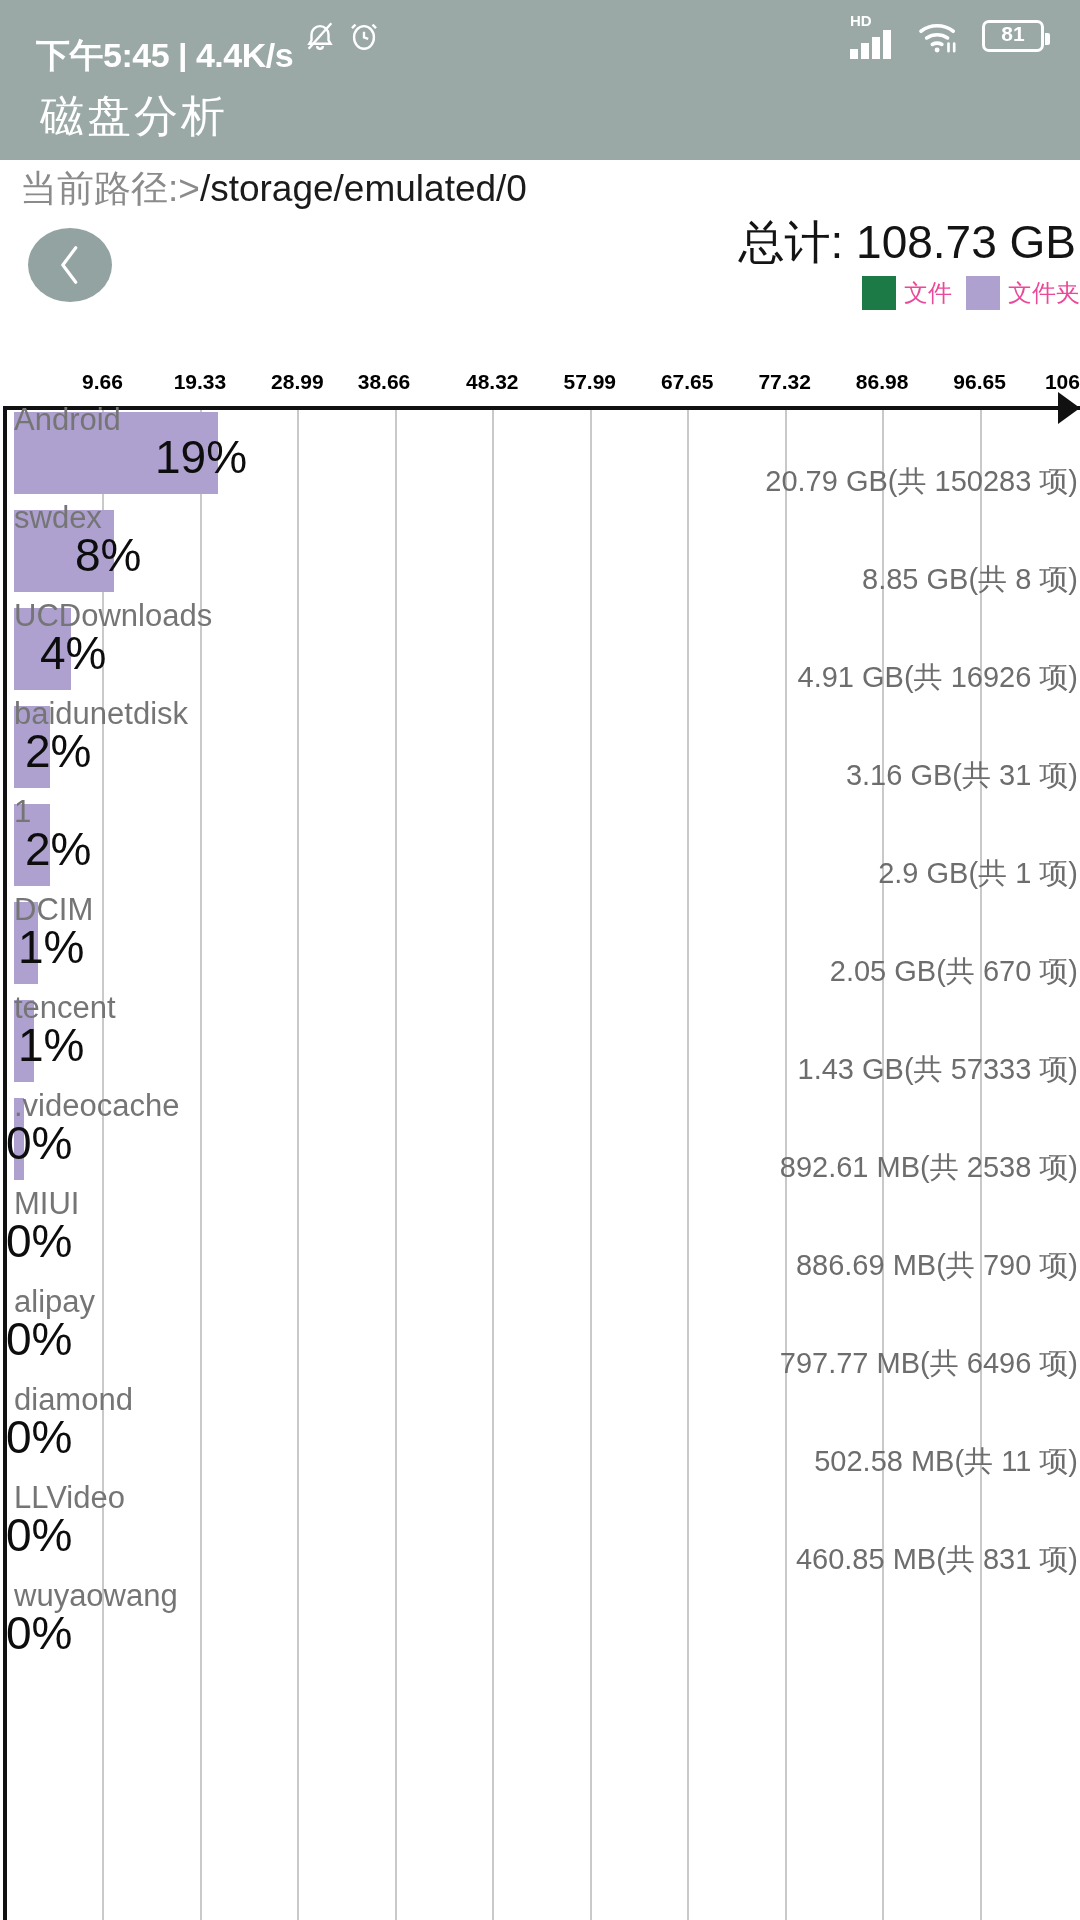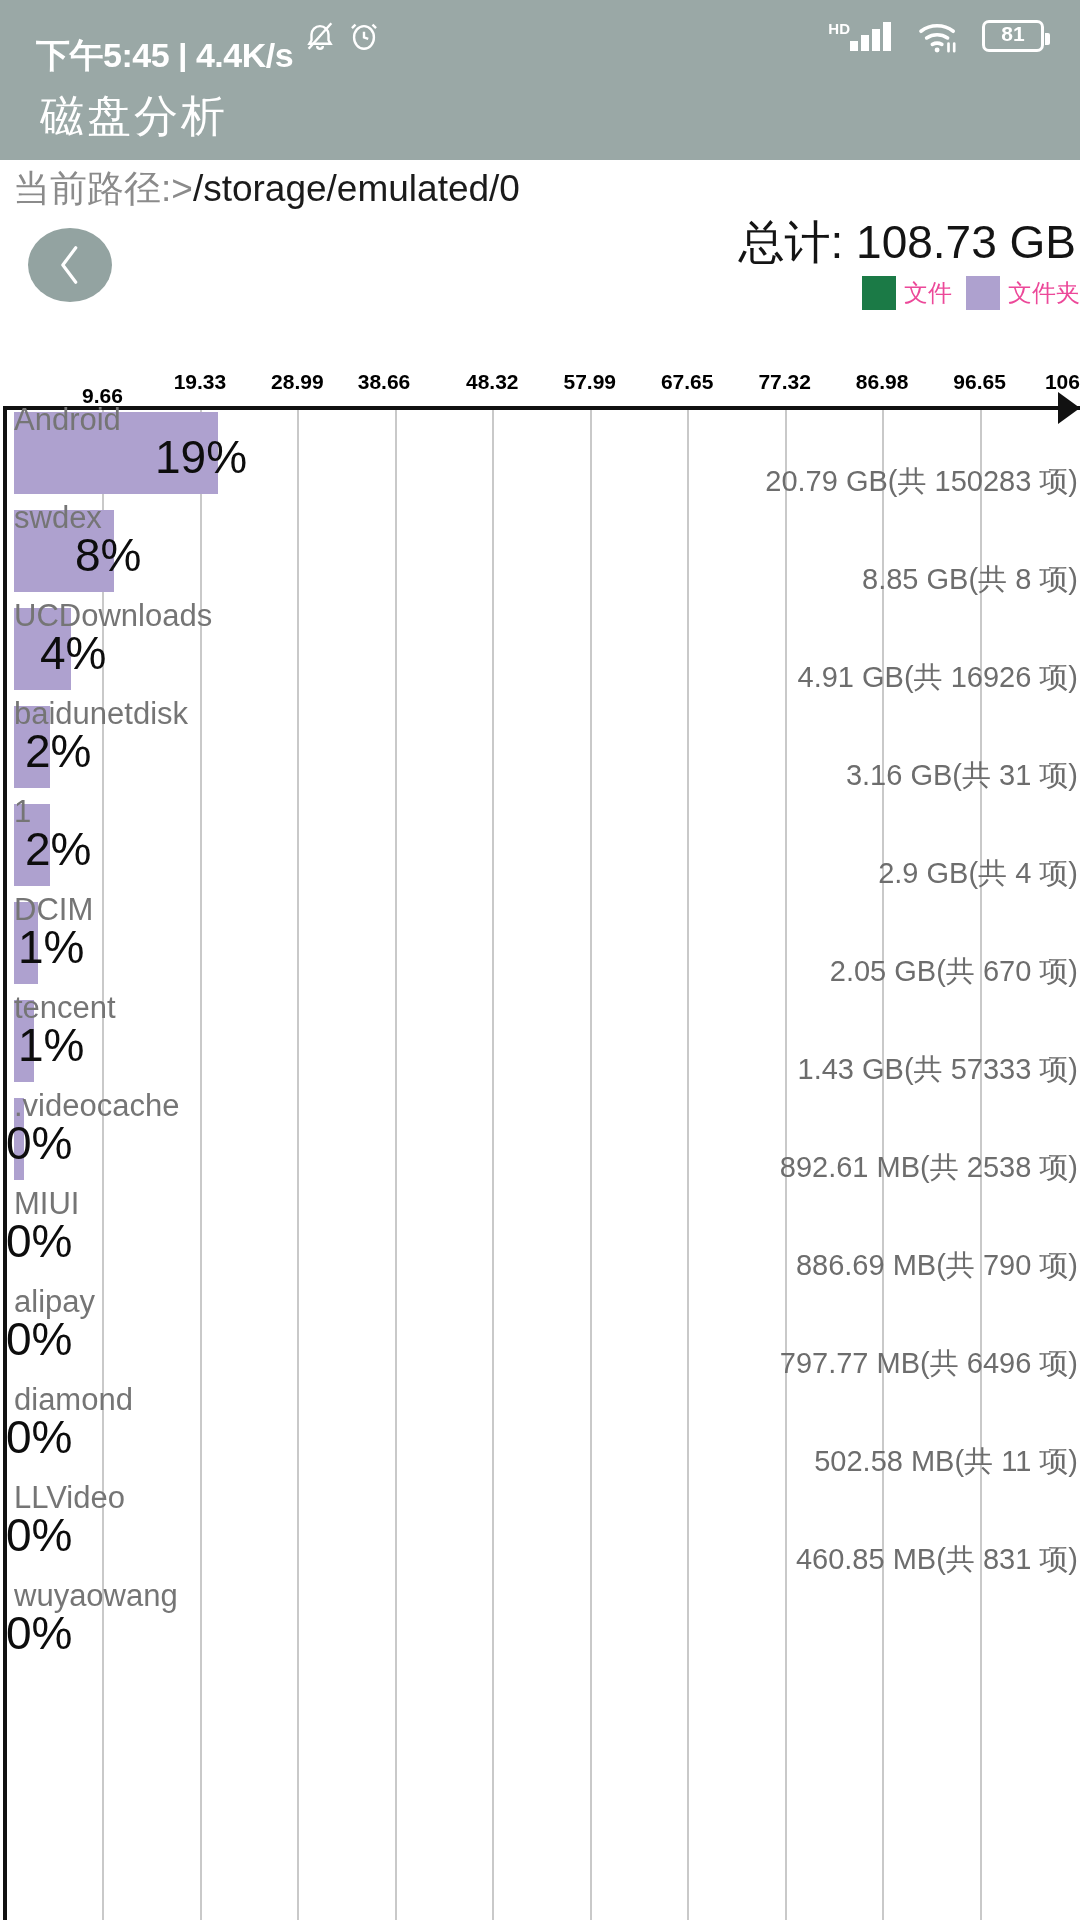--- a/index.html
+++ b/index.html
@@ -41,21 +41,21 @@
   
   .appbar{
     position:absolute; left:0; top:72px; width:1080px; height:88px;
     background:#9aa8a6; display:flex; align-items:center; padding-left:40px;
   }
   .appbar-title{ color:#ffffff; font-size:44px; letter-spacing:3px; }
 
   
   .pathrow{
     position:absolute; left:0; top:160px; width:1080px; height:58px;
-    display:flex; align-items:center; padding-left:13px;
+    display:flex; align-items:center; padding-left:20px;
   }
   .path-label{ color:#8b8b8b; font-size:37px; }
   .path-value{ color:#1b1b1b; font-size:37px; }
 
   
   .headerzone{
     position:absolute; left:0; top:218px; width:1080px; height:152px;
   }
   .backbtn{
     position:absolute; left:28px; top:10px; width:84px; height:74px;
@@ -145,21 +145,21 @@
     <span class="sb-icon">
       <svg width="34" height="34" viewBox="0 0 24 24" fill="none" stroke="#fff" stroke-width="1.7">
         <ellipse cx="12" cy="13" rx="7" ry="8"></ellipse>
         <polyline points="12,9 12,13 15,14"></polyline>
         <path d="M6 4 L3.5 6.5"></path>
           <path d="M18 4 L20.5 6.5"></path>
       </svg>
     </span>
   </div>
   <div class="sb-right">
-    <span class="sb-icon" style="flex-direction:row;align-items:flex-start;">
+    <span class="sb-icon" style="flex-direction:column;align-items:flex-start;">
       <span class="hd-lbl">HD</span>
       <svg width="46" height="30" viewBox="0 0 46 30">
         <rect x="0" y="20" width="8" height="10" fill="#fff"></rect>
         <rect x="11" y="14" width="8" height="16" fill="#fff"></rect>
         <rect x="22" y="8" width="8" height="22" fill="#fff"></rect>
         <rect x="33" y="1" width="8" height="29" fill="#fff"></rect>
       </svg>
     </span>
     <span class="sb-icon">
       <svg width="46" height="38" viewBox="0 0 24 20" fill="none" stroke="#fff" stroke-width="1.9" stroke-linecap="round">
@@ -201,21 +201,21 @@
     </span>
     <span class="lg-item">
       <span class="lg-swatch" style="background:#aea1cf"></span>
       <span class="lg-text">文件夹</span>
     </span>
   </div>
 </div>
 
 <div class="chart">
   <div class="axis-labels" id="axis-labels">
-      <span class="tick-lbl" style="left: 102.409px; margin-top: 14px;">9.66</span>
+      <span class="tick-lbl" style="left: 102.409px;">9.66</span>
       <span class="tick-lbl" style="left: 199.918px;">19.33</span>
       <span class="tick-lbl" style="left: 297.327px;">28.99</span>
       <span class="tick-lbl" style="left: 372px; margin-left: 12px;">38.66</span>
       <span class="tick-lbl" style="left: 492.245px;">48.32</span>
       <span class="tick-lbl" style="left: 589.755px;">57.99</span>
       <span class="tick-lbl" style="left: 687.163px;">67.65</span>
       <span class="tick-lbl" style="left: 784.673px;">77.32</span>
       <span class="tick-lbl" style="left: 882.082px;">86.98</span>
       <span class="tick-lbl" style="left: 979.591px;">96.65</span>
       <span class="tick-lbl" style="left: 1077px;">106.31</span>
@@ -258,21 +258,21 @@
       <div class="row">
         <div class="bar" style="width: 36px; background: rgb(174, 161, 207);"></div>
         <div class="row-name">baidunetdisk</div>
         <div class="row-pct" style="left: 25px;">2%</div>
         <div class="row-size">3.16 GB(共 31 项)</div>
       </div>
       <div class="row">
         <div class="bar" style="width: 36px; background: rgb(174, 161, 207);"></div>
         <div class="row-name">1</div>
         <div class="row-pct" style="left: 25px;">2%</div>
-        <div class="row-size">2.9 GB(共 4 项)</div>
+        <div class="row-size">2.9 GB(共 1 项)</div>
       </div>
       <div class="row">
         <div class="bar" style="width: 24px; background: rgb(174, 161, 207);"></div>
         <div class="row-name">DCIM</div>
         <div class="row-pct" style="left: 18px;">1%</div>
         <div class="row-size">2.05 GB(共 670 项)</div>
       </div>
       <div class="row">
         <div class="bar" style="width: 20px; background: rgb(174, 161, 207);"></div>
         <div class="row-name">tencent</div>

